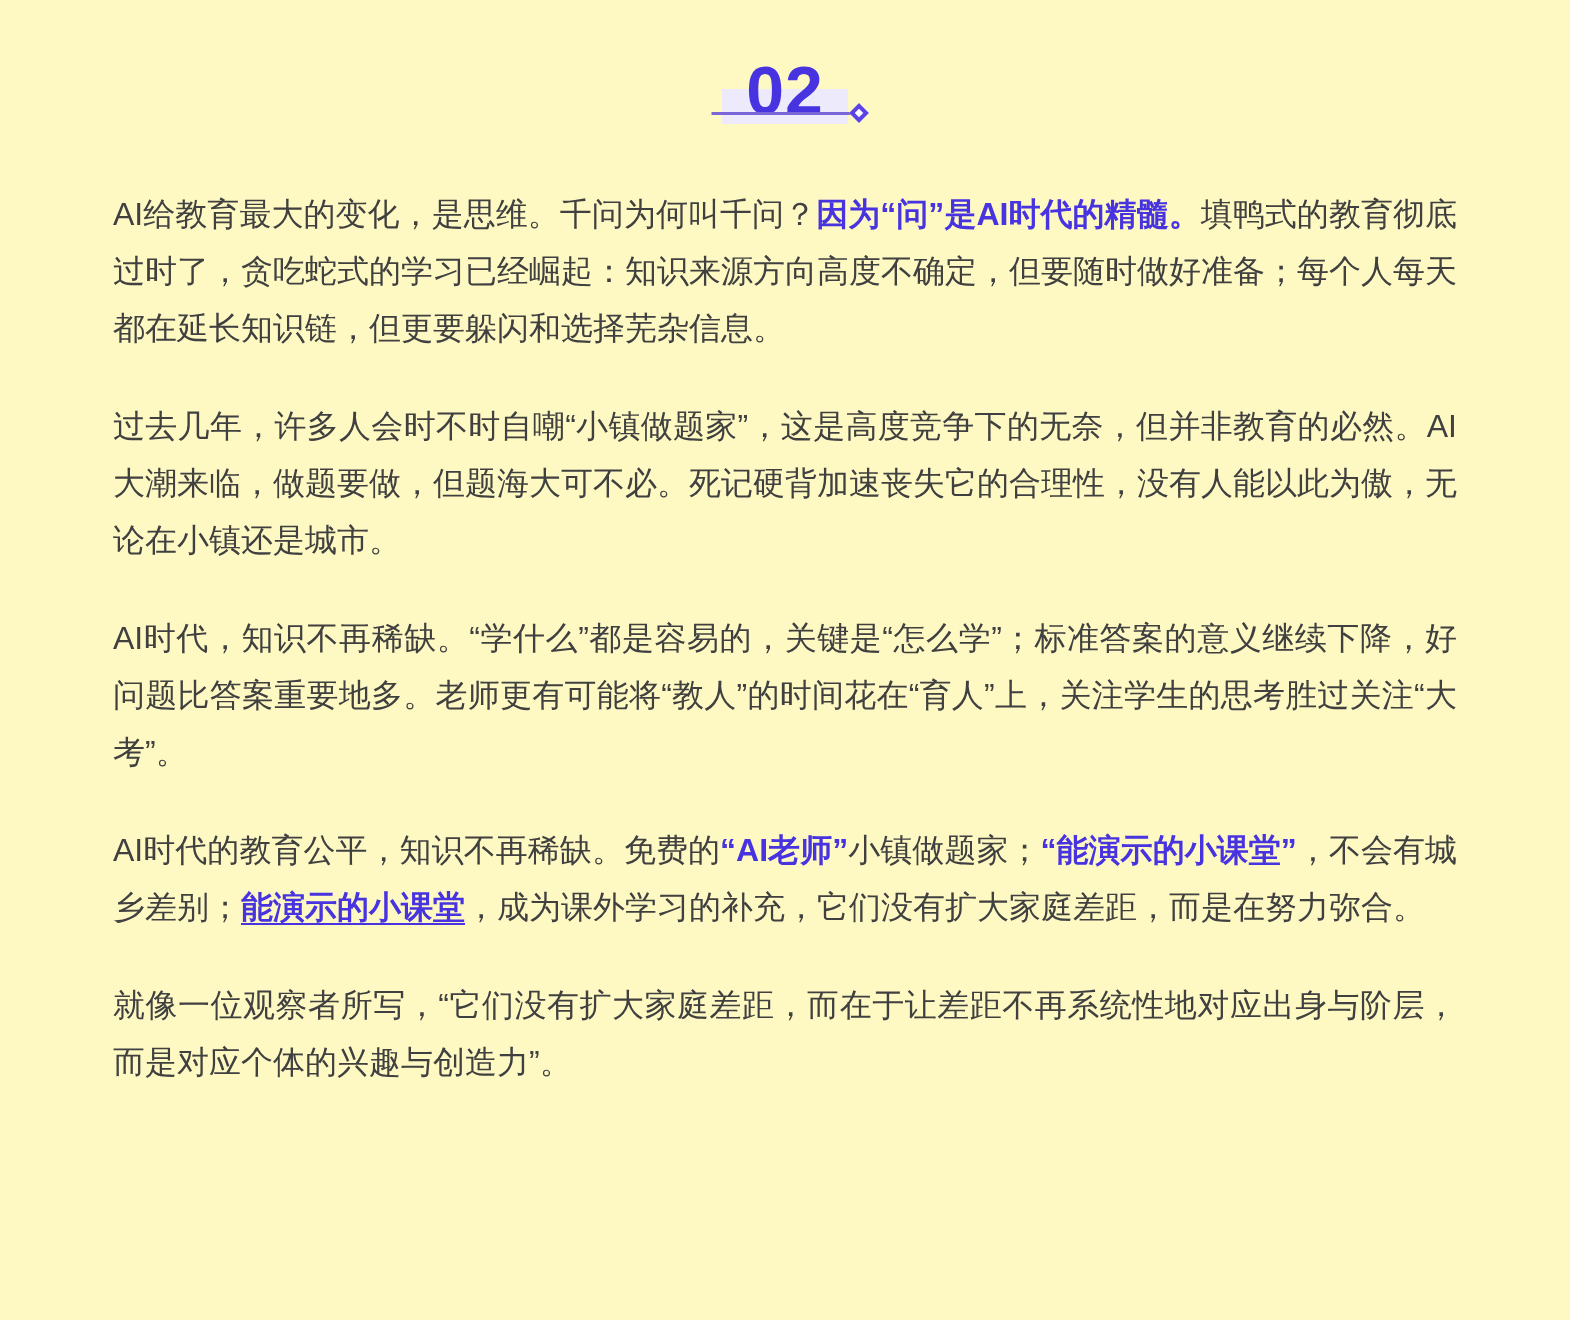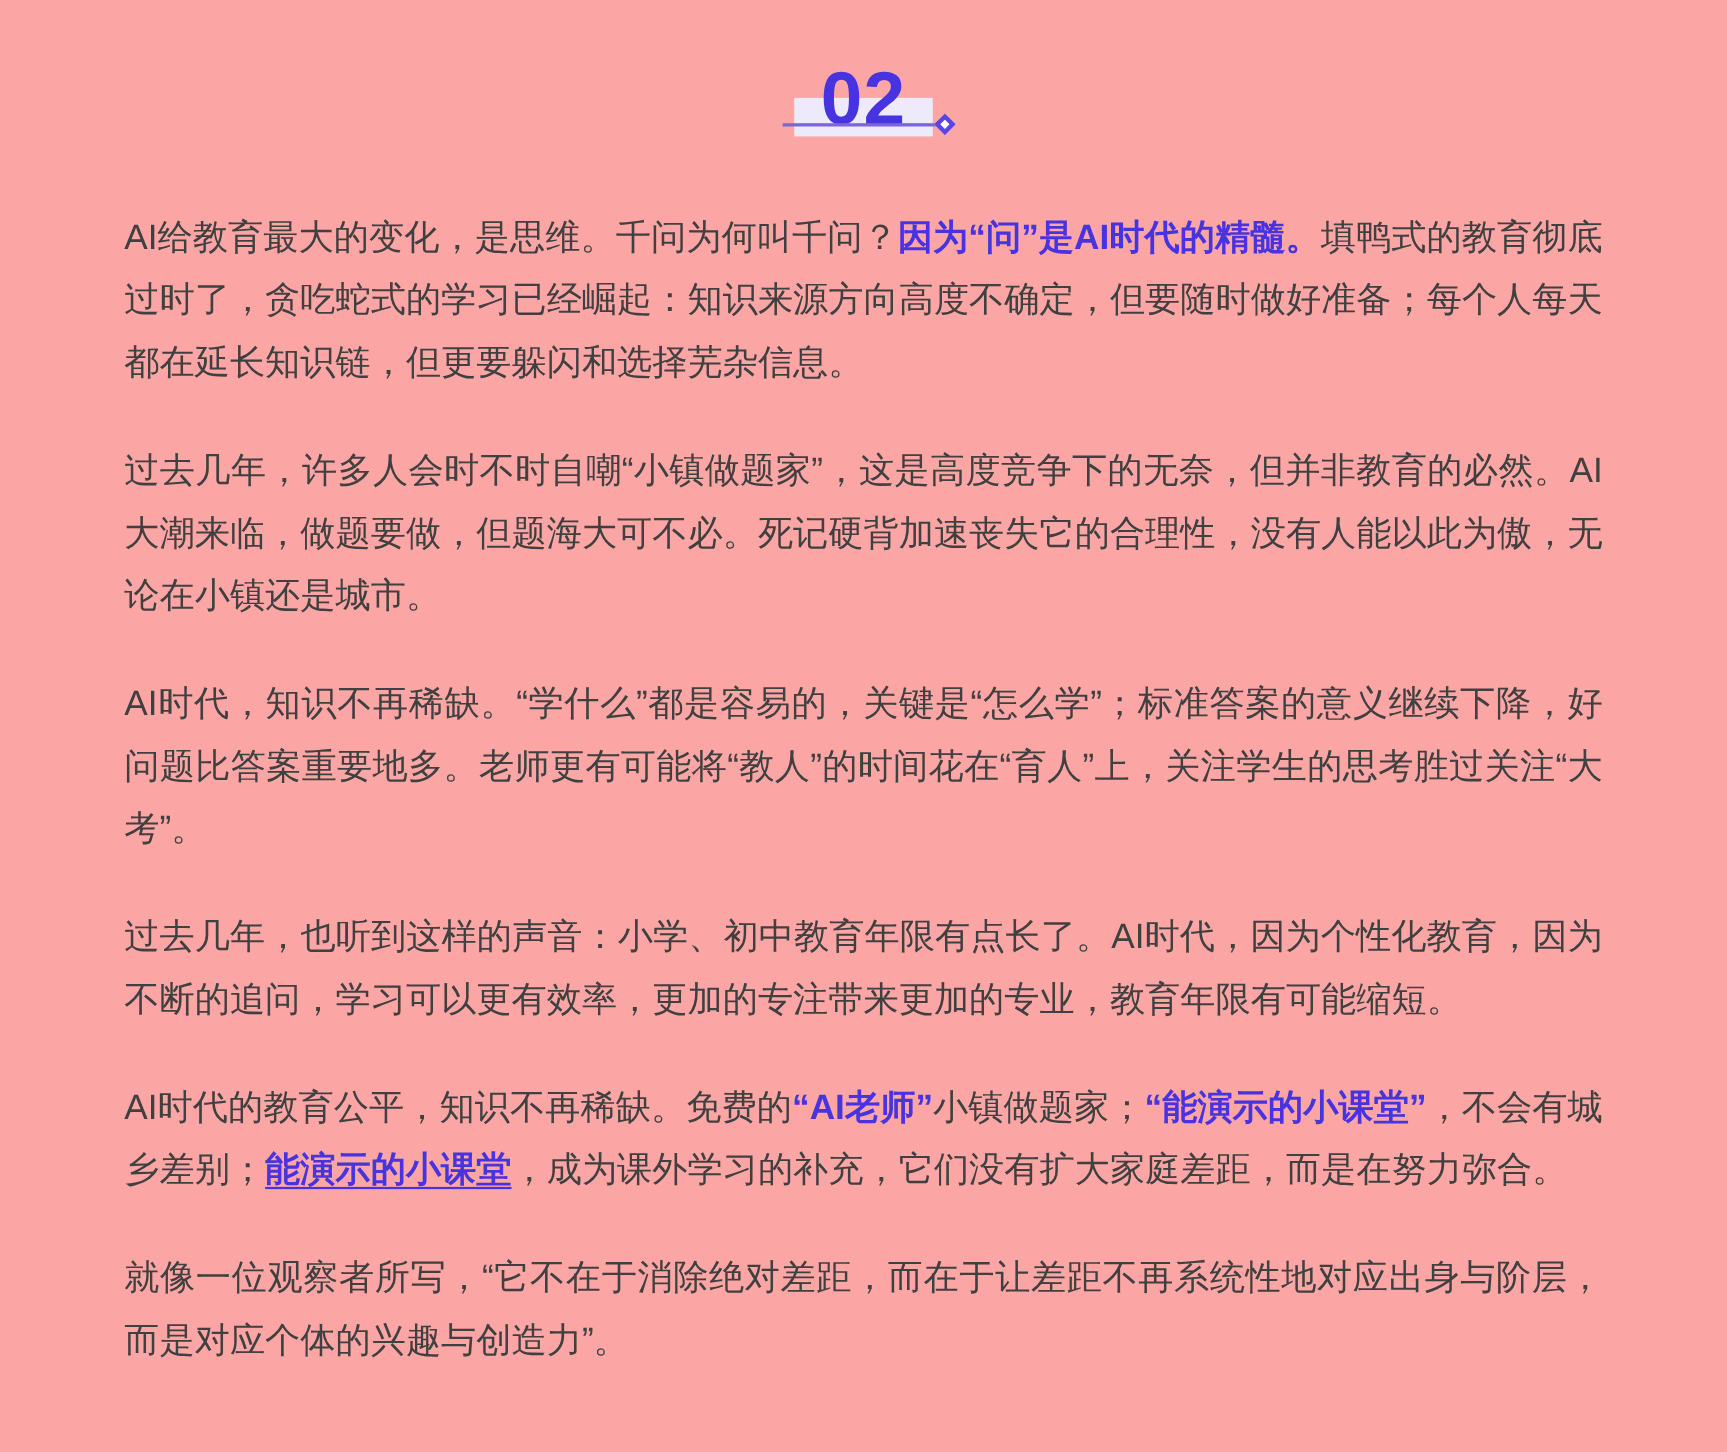--- a/index.html
+++ b/index.html
@@ -8,21 +8,21 @@
     background: #ffffff;
   }
   body {
     width: 1570px;
     font-family: "Liberation Sans", "DejaVu Sans", sans-serif;
   }
   .page {
     position: relative;
     width: 1570px;
     min-height: 1320px;
-    background: #fca5a5;
+    background: #fef9c3;
     overflow: hidden;
   }
 
   
   .sec-header-wrap {
     padding-top: 56px;
     text-align: center;
   }
   .sec-header {
     position: relative;
@@ -122,20 +122,19 @@
   </div>
 
   <div class="content">
 
     <p class="para"><span>AI给教育最大的变化，是思维。千问为何叫千问？</span><span class="em">因为“问”是AI时代的精髓。</span><span>填鸭式的教育彻底过时了，贪吃蛇式的学习已经崛起：知识来源方向高度不确定，但要随时做好准备；每个人每天都在延长知识链，但更要躲闪和选择芜杂信息。</span></p>
 
     <p class="para"><span>过去几年，许多人会时不时自嘲“小镇做题家”，这是高度竞争下的无奈，但并非教育的必然。AI大潮来临，做题要做，但题海大可不必。死记硬背加速丧失它的合理性，没有人能以此为傲，无论在小镇还是城市。</span></p>
 
     <p class="para"><span>AI时代，知识不再稀缺。“学什么”都是容易的，关键是“怎么学”；标准答案的意义继续下降，好问题比答案重要地多。老师更有可能将“教人”的时间花在“育人”上，关注学生的思考胜过关注“大考”。</span></p>
 
-    <p class="para"><span>过去几年，也听到这样的声音：小学、初中教育年限有点长了。AI时代，因为个性化教育，因为不断的追问，学习可以更有效率，更加的专注带来更加的专业，教育年限有可能缩短。</span></p>
 
     <p class="para"><span>AI时代的教育公平，知识不再稀缺。免费的</span><span class="link">“AI老师”</span><span>小镇做题家；</span><span class="link">“能演示的小课堂”</span><span>，不会有城乡差别；</span><span class="link u">能演示的小课堂</span><span>，成为课外学习的补充，它们没有扩大家庭差距，而是在努力弥合。</span></p>
 
-    <p class="para"><span>就像一位观察者所写，“它不在于消除绝对差距，而在于让差距不再系统性地对应出身与阶层，而是对应个体的兴趣与创造力”。</span></p>
+    <p class="para"><span>就像一位观察者所写，“它们没有扩大家庭差距，而在于让差距不再系统性地对应出身与阶层，而是对应个体的兴趣与创造力”。</span></p>
 
   </div>
 </div>
 
 </body></html>

